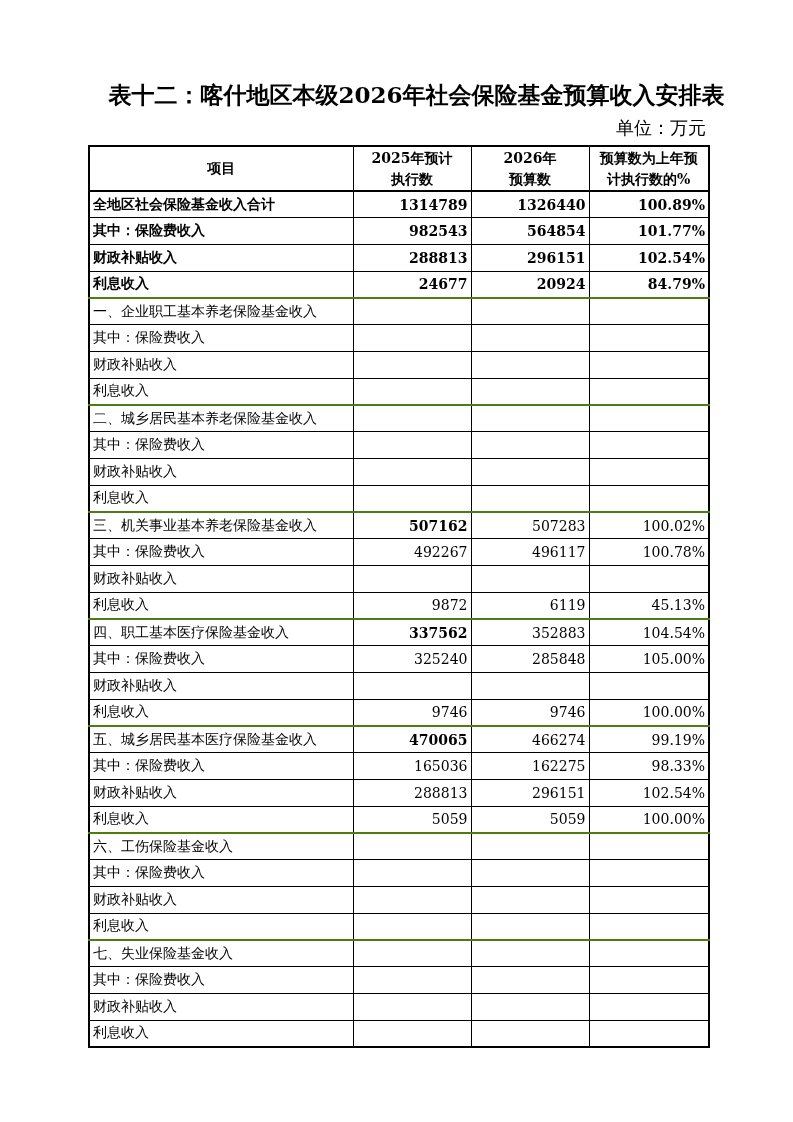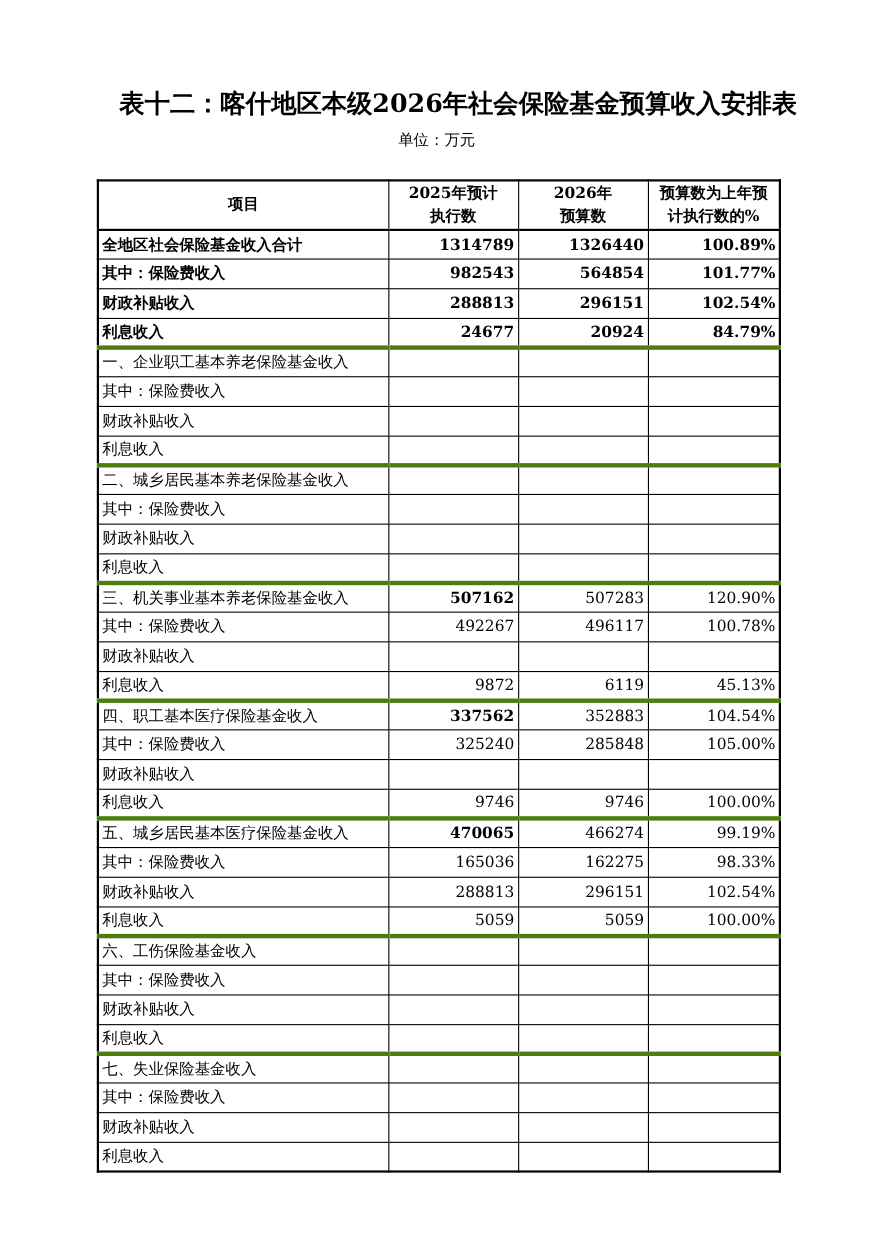--- a/index.html
+++ b/index.html
@@ -25,25 +25,25 @@
     font-weight: bold;
     line-height: 1.2;
     padding-left: 40px;
   }
   .table-area {
     position: absolute;
     left: 88px; top: 118px;
     width: 620px;
   }
   .unit-label {
-    text-align: center;
-    font-size: 14px;
+    text-align: right;
+    font-size: 18px;
     line-height: 20px;
     padding-right: 2px;
-    margin-bottom: 25px;
+    margin-bottom: 7px;
   }
   table.budget {
     border-collapse: collapse;
     table-layout: fixed;
     width: 620px;
     border: 2px solid #000;
   }
   .col-item  { width: 264px; }
   .col-2025  { width: 118px; }
   .col-2026  { width: 118px; }
@@ -69,21 +69,21 @@
     white-space: nowrap;
     overflow: hidden;
   }
   td.label { text-align: left; }
   td.num   { text-align: right; padding-right: 4px; }
   td.indent-0 { padding-left: 4px; }
   td.indent-1 { padding-left: 9px; }
   td.indent-2 { padding-left: 30px; }
   tr.summary td { font-weight: bold; }
   tr.section td.c2025 { font-weight: bold; }
-  tr.group-start td { border-top: 4px solid #4d7c0f; }
+  tr.group-start td { border-top: 2px solid #4d7c0f; }
 </style>
 </head>
 <body>
 
 <div class="page">
   <h1 class="title">表十二：喀什地区本级2026年社会保险基金预算收入安排表</h1>
 
   <div class="table-area">
     <div class="unit-label">单位：万元</div>
 
@@ -175,21 +175,21 @@
           <tr class="sub">
             <td class="label indent-2">利息收入</td>
             <td class="num c2025"></td>
             <td class="num c2026"></td>
             <td class="num cpct"></td>
           </tr>
           <tr class="section group-start">
             <td class="label indent-0">三、机关事业基本养老保险基金收入</td>
             <td class="num c2025">507162</td>
             <td class="num c2026">507283</td>
-            <td class="num cpct">120.90%</td>
+            <td class="num cpct">100.02%</td>
           </tr>
           <tr class="sub">
             <td class="label indent-1">其中：保险费收入</td>
             <td class="num c2025">492267</td>
             <td class="num c2026">496117</td>
             <td class="num cpct">100.78%</td>
           </tr>
           <tr class="sub">
             <td class="label indent-2">财政补贴收入</td>
             <td class="num c2025"></td>

